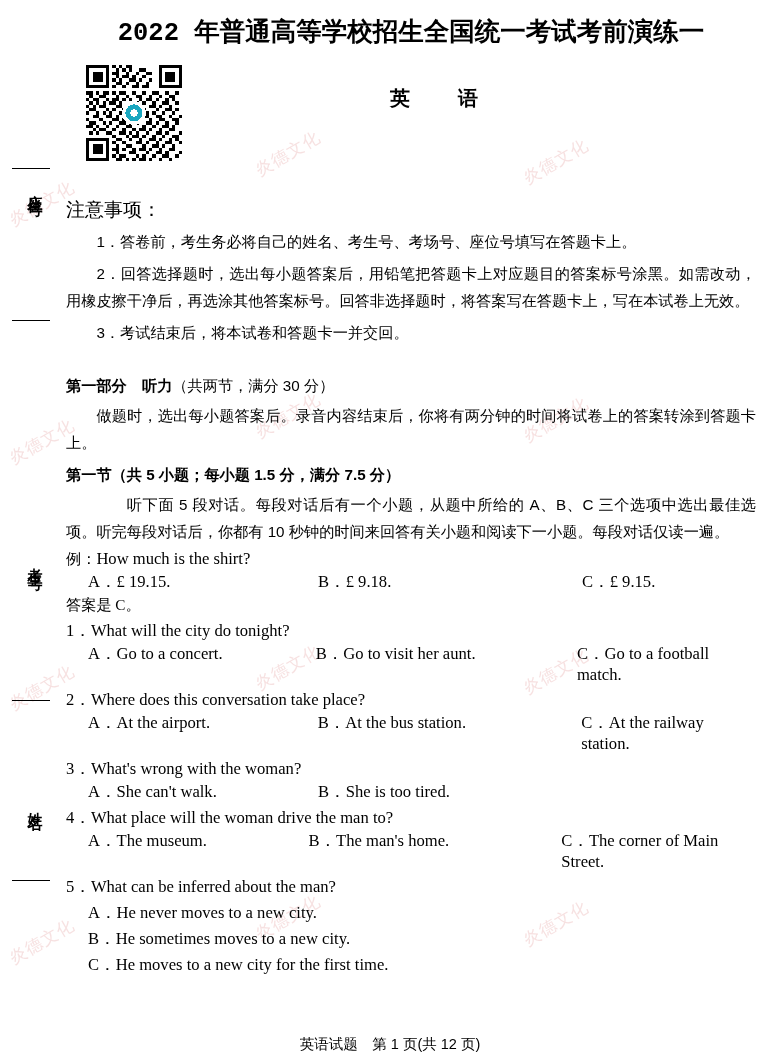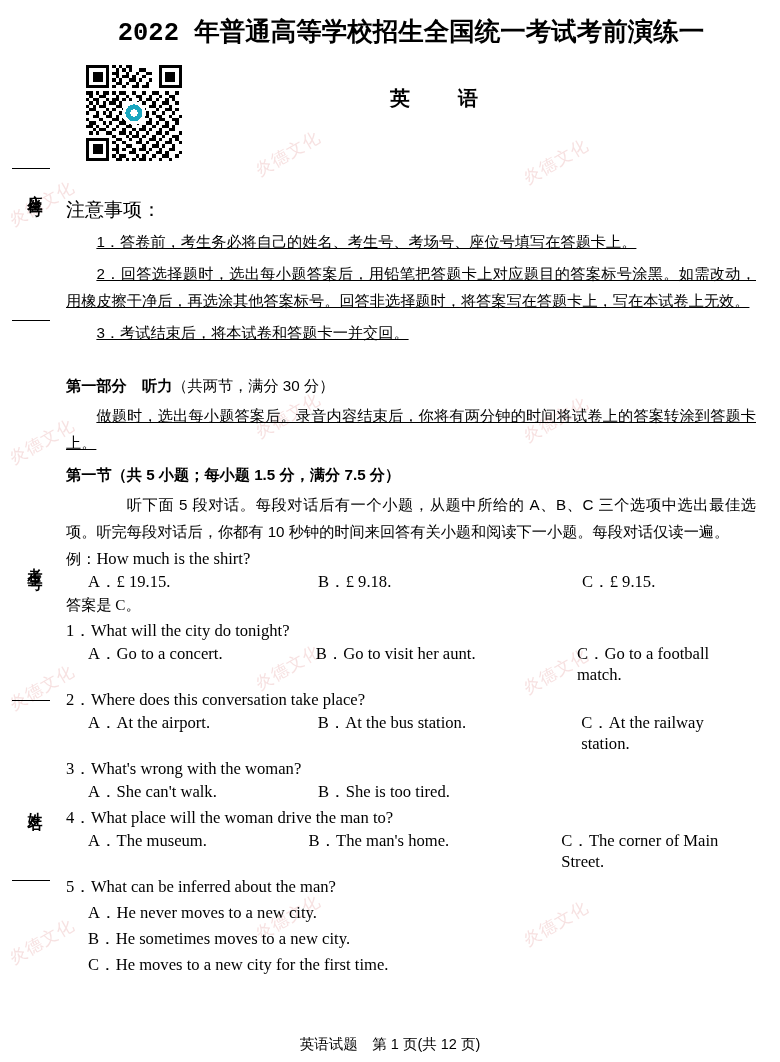--- a/index.html
+++ b/index.html
@@ -100,21 +100,21 @@
     font-size: 19px;
     margin-top: 48px;
   }
   p.cn {
     font-family: "Liberation Sans", sans-serif;
     font-size: 15.2px;
     line-height: 1.78;
     margin: 5px 0 0 0;
     text-align: justify;
   }
-  p.indent2 { text-indent: 2em; text-decoration: underline; }
+  p.indent2 { text-indent: 2em; }
 
   .sec-head {
     font-family: "Liberation Sans", sans-serif;
     font-weight: bold;
     font-size: 15.2px;
     margin-top: 30px;
   }
   .sec-head .norm {
     font-weight: normal;
     text-align: center;

